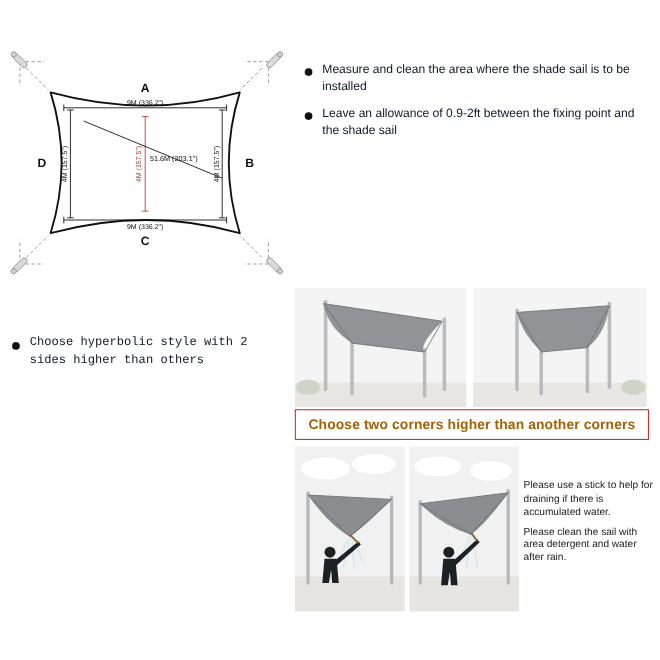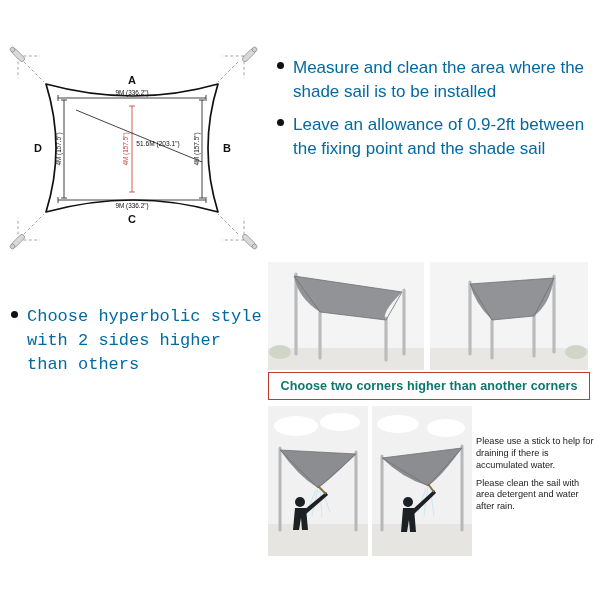--- a/index.html
+++ b/index.html
@@ -48,23 +48,23 @@
   }
   ul.bullets {
     list-style: none;
     margin: 0;
     padding: 0;
   }
   ul.bullets li {
     position: relative;
     padding-left: 17px;
     margin-bottom: 9px;
-    font-size: 17px;
+    font-size: 11px;
     line-height: 1.42;
-    color: #0369a1;
+    color: #0f172a;
   }
   ul.bullets li:before {
     content: "";
     position: absolute;
     left: 1px;
     top: 6px;
     width: 7px;
     height: 7px;
     background: #111;
     border-radius: 50%;
@@ -86,21 +86,21 @@
     height: 26px;
     border: 1.4px solid #c23a2b;
     background: #ffffff;
     display: flex;
     align-items: center;
     justify-content: center;
   }
   .banner span {
     font-size: 12.6px;
     font-weight: bold;
-    color: #0f766e;
+    color: #a16207;
     letter-spacing: 0.1px;
     white-space: nowrap;
   }
 
   .note-text {
     position: absolute;
     left: 476px;
     top: 436px;
     width: 122px;
     font-size: 9.2px;

